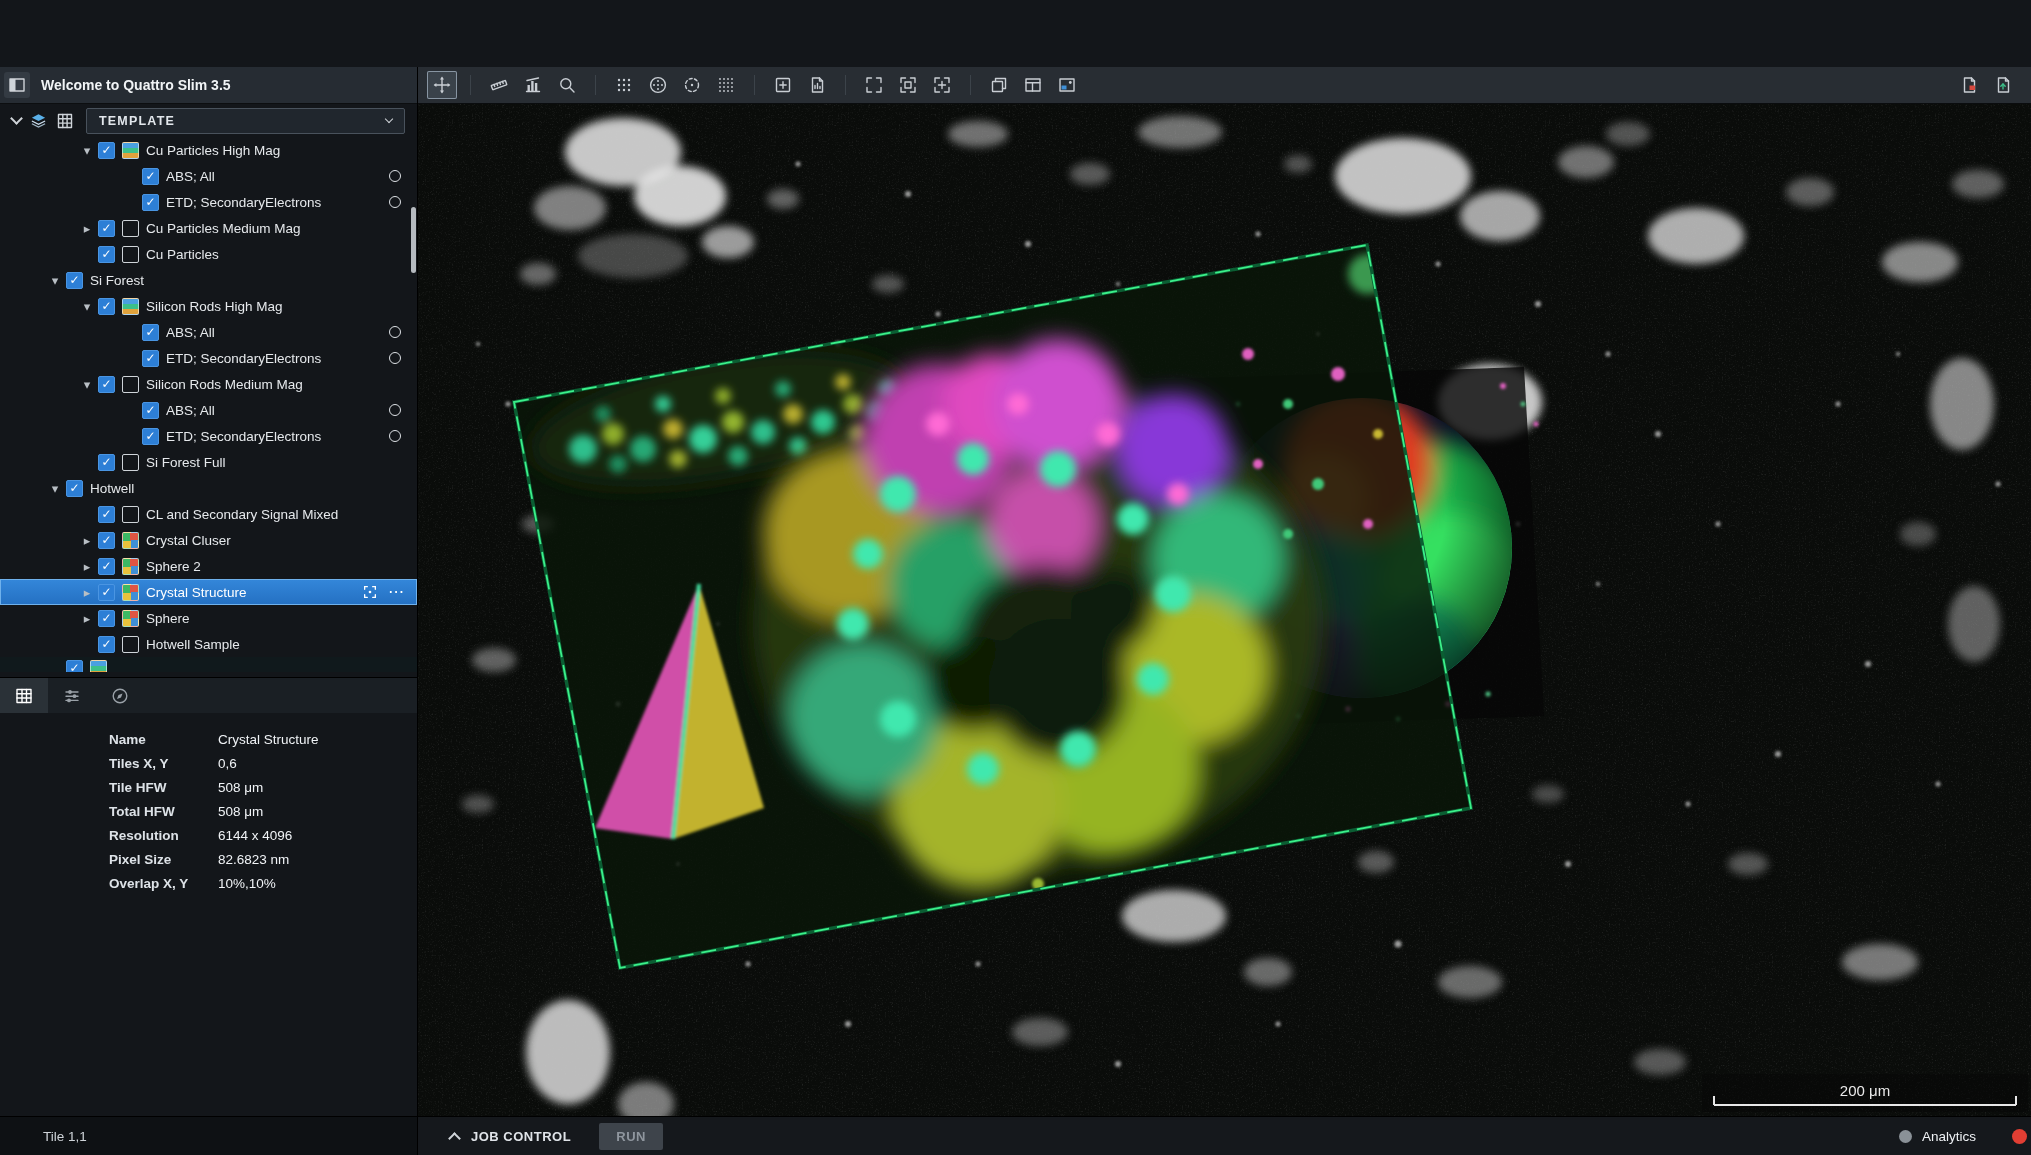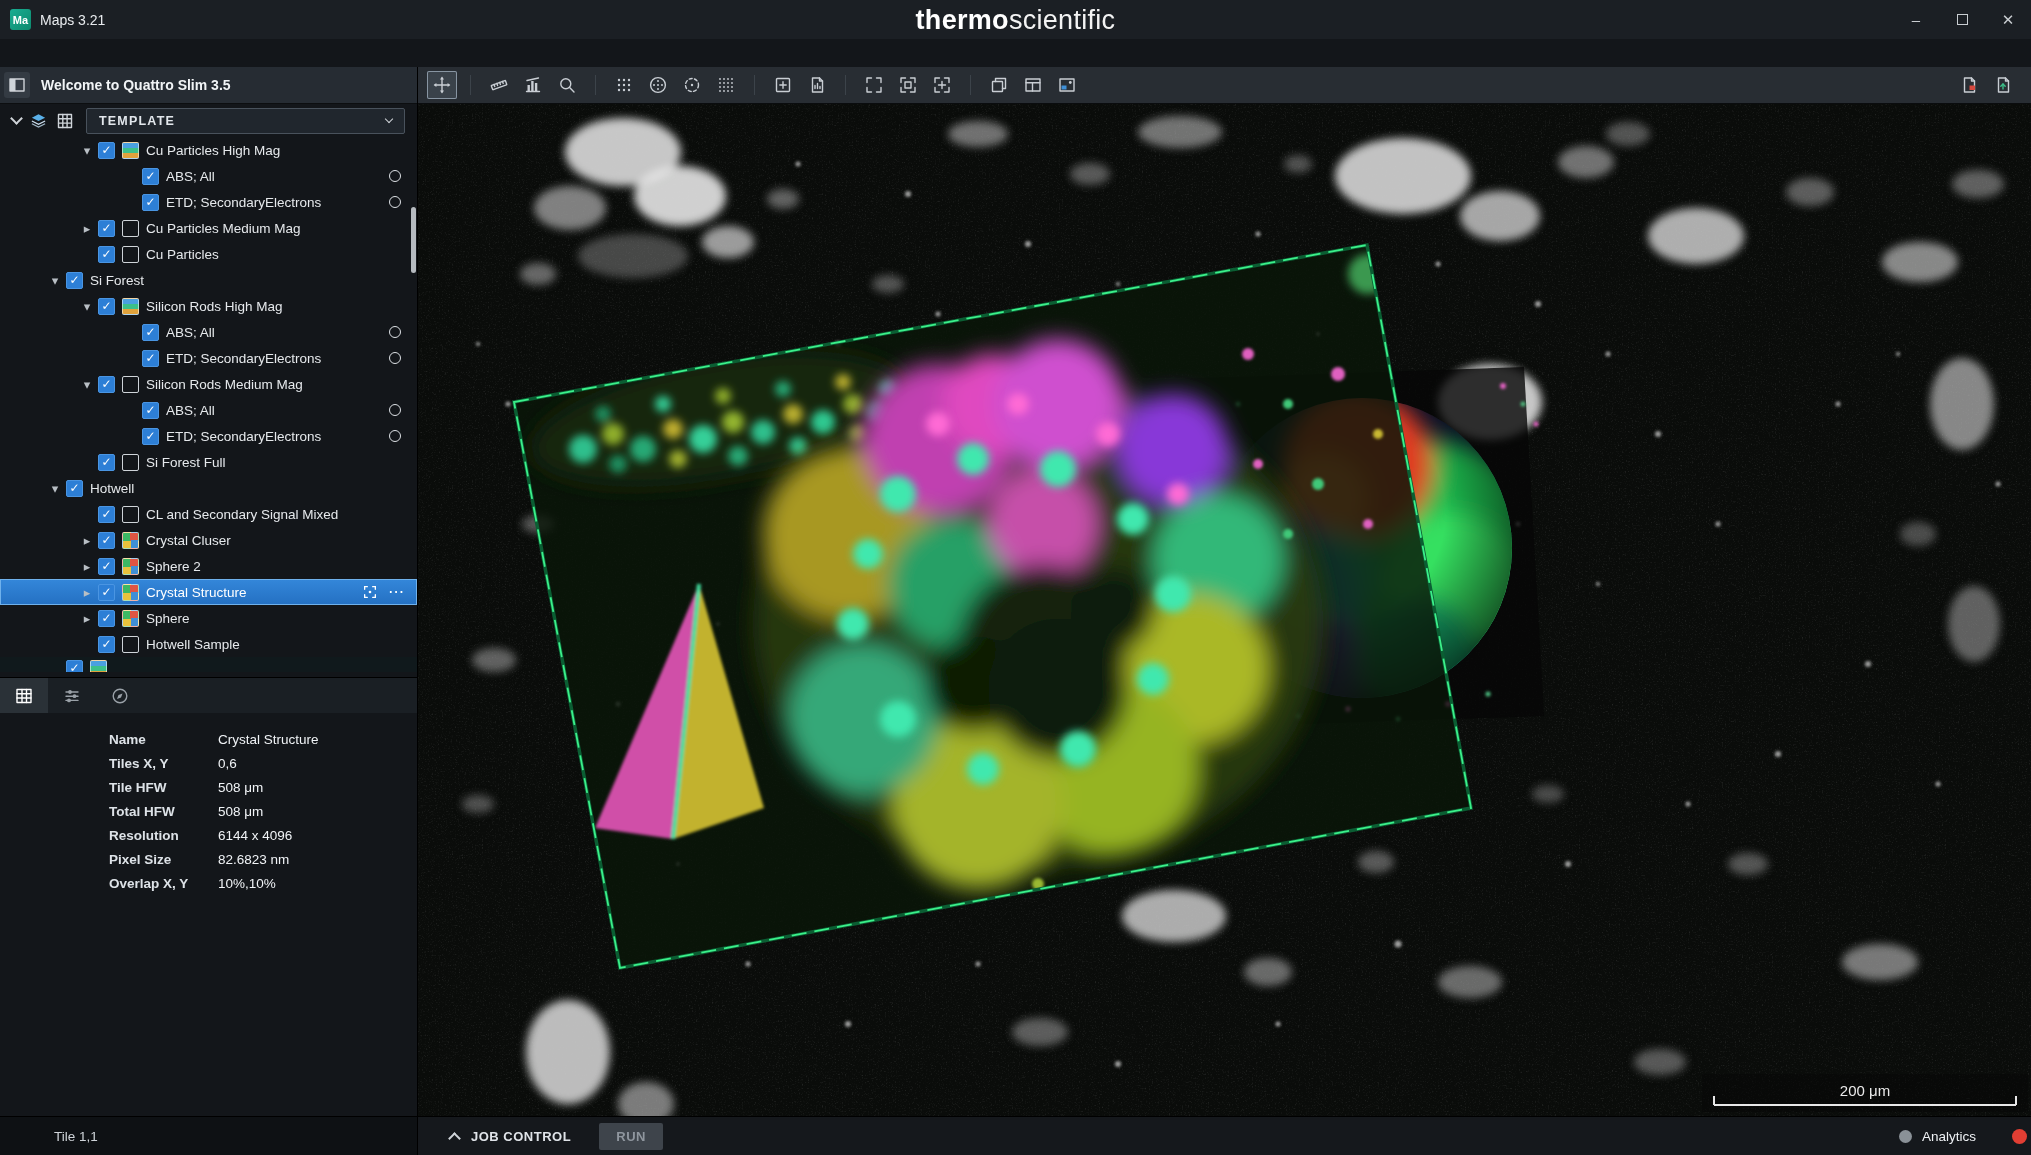--- a/index.html
+++ b/index.html
@@ -82,44 +82,32 @@
   .tbtn.active{background:#3a424a;box-shadow:inset 0 0 0 1px #8895a2;}
   .sep{width:1px;height:20px;background:#3c434a;margin:0 9px;flex:none;}
   .tb-right{margin-left:auto;display:flex;gap:4px;padding-right:4px;}
 
   
   .canvas{flex:1;position:relative;background:#0a0c0a;overflow:hidden;}
   .canvas svg.scene{position:absolute;inset:0;width:100%;height:100%;display:block;}
 
   
   .statusbar{position:absolute;left:0;right:0;bottom:0;height:39px;background:#15181c;border-top:1px solid #000;display:flex;align-items:center;}
-  .sb-left{width:418px;height:100%;background:#0e1114;display:flex;align-items:center;padding-left:54px;color:#cfd4d9;font-size:13.5px;flex:none;border-right:1px solid #000;}
+  .sb-left{width:418px;height:100%;background:#0e1114;display:flex;align-items:center;padding-left:43px;color:#cfd4d9;font-size:13.5px;flex:none;border-right:1px solid #000;}
   .jobcontrol{display:flex;align-items:center;gap:12px;margin-left:32px;color:#dfe3e8;font-size:13px;font-weight:700;letter-spacing:.5px;}
   .runbtn{margin-left:28px;width:64px;height:27px;background:#3e444b;border-radius:2px;color:#8f969e;font-size:13px;font-weight:700;display:flex;align-items:center;justify-content:center;letter-spacing:.5px;}
   .sb-right{margin-left:auto;display:flex;align-items:center;gap:10px;padding-right:4px;color:#eef1f4;font-size:13.5px;}
   .an-dot{width:13px;height:13px;border-radius:50%;background:#8a9197;display:inline-block;}
   .rec-dot{width:15px;height:15px;border-radius:50%;background:#e23e33;display:inline-block;margin-left:26px;}
 </style>
 </head>
 <body>
 
 <div class="app">
 
-  <div class="titlebar">
-    <div class="appicon">Ma</div>
-    <div class="apptitle">Maps 3.21</div>
-    <div class="brand"><b>thermo</b><span>scientific</span></div>
-    <div class="winbtns">
-      <div class="winbtn">–</div>
-      <div class="winbtn">
-          <span class="maxbox"></span>
-        </div>
-      <div class="winbtn">✕</div>
-    </div>
-  </div>
 
 
   <div class="content">
 
     <div class="sidebar">
       <div class="sb-header">
         <div class="panelbtn">
             <span class="tico">
               <svg viewBox="0 0 18 18" width="18" height="18" fill="none" stroke="currentColor" stroke-width="1.4" stroke-linecap="round" stroke-linejoin="round">
                 <rect x="2" y="3" width="14" height="12"></rect>

